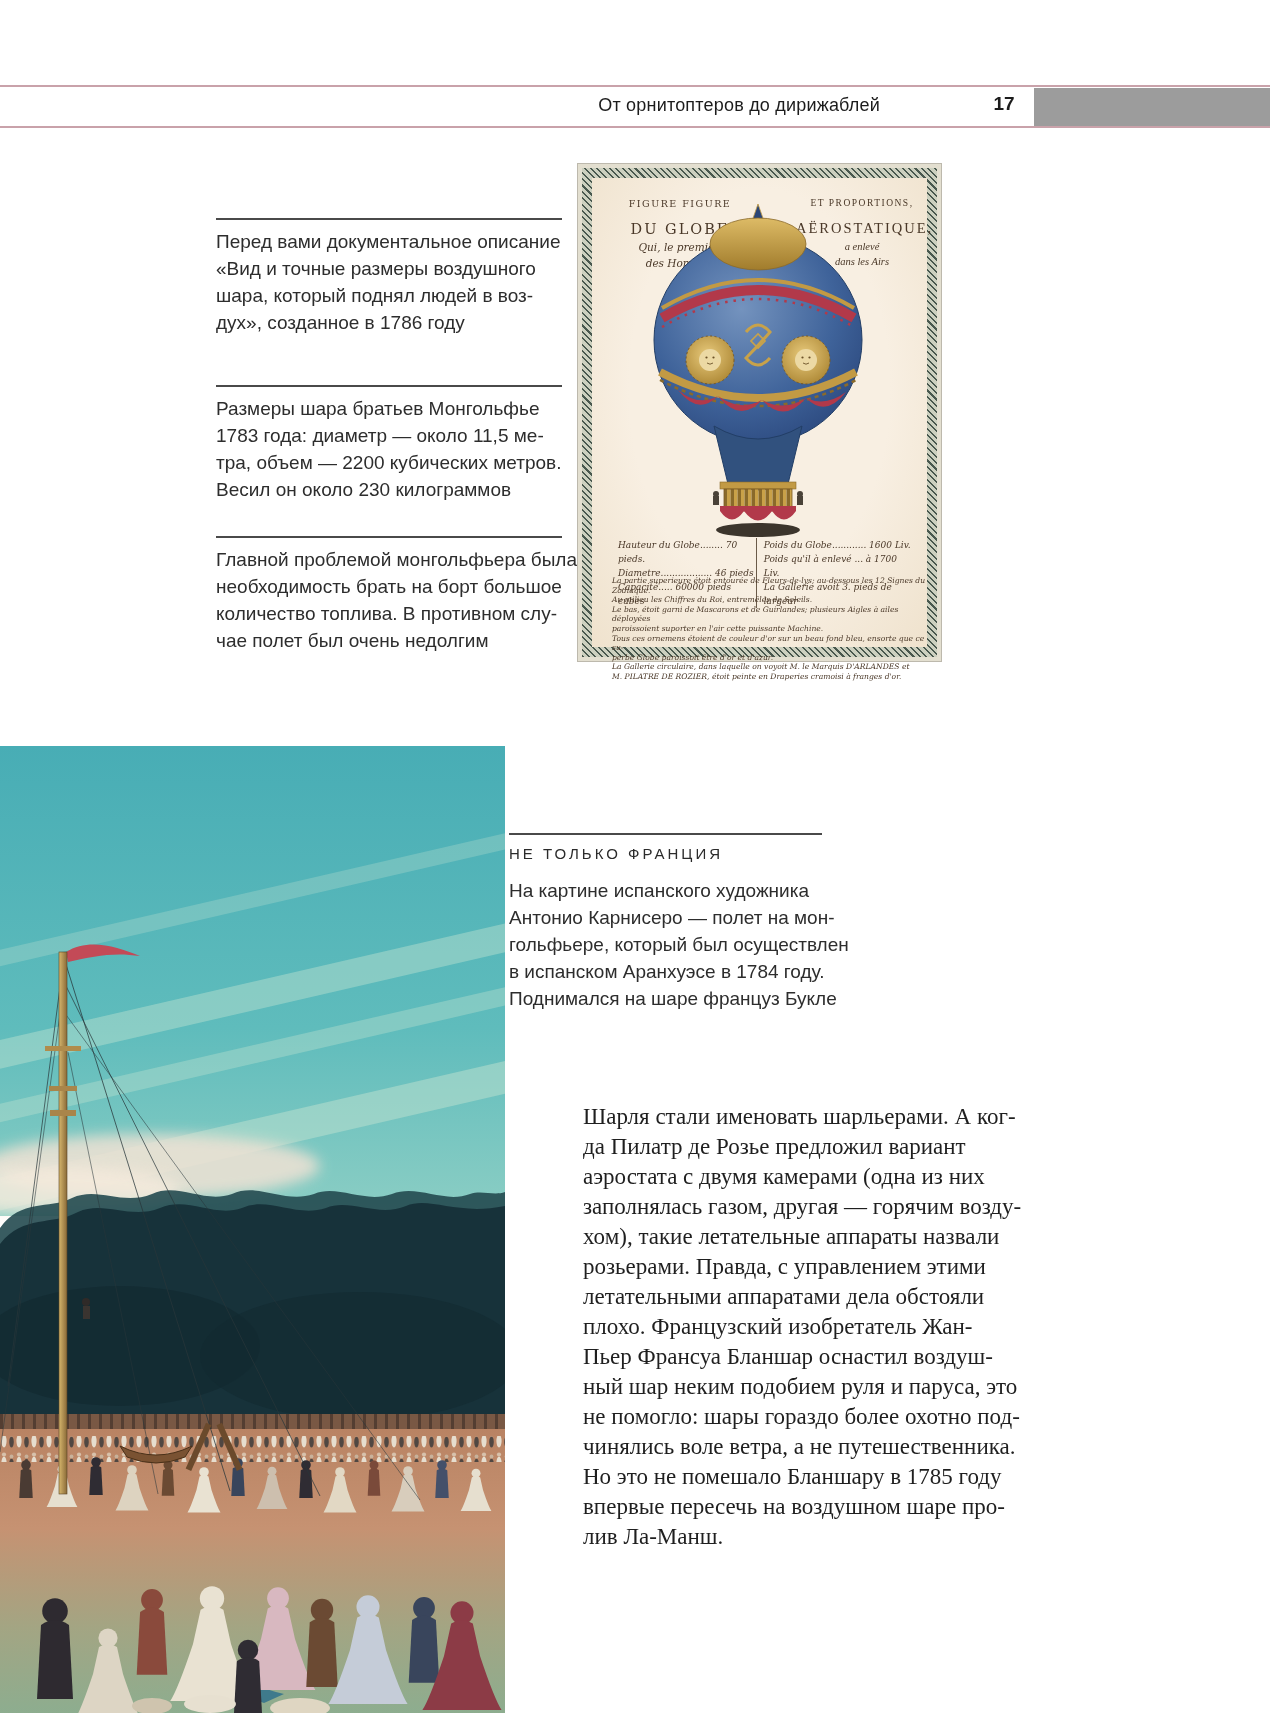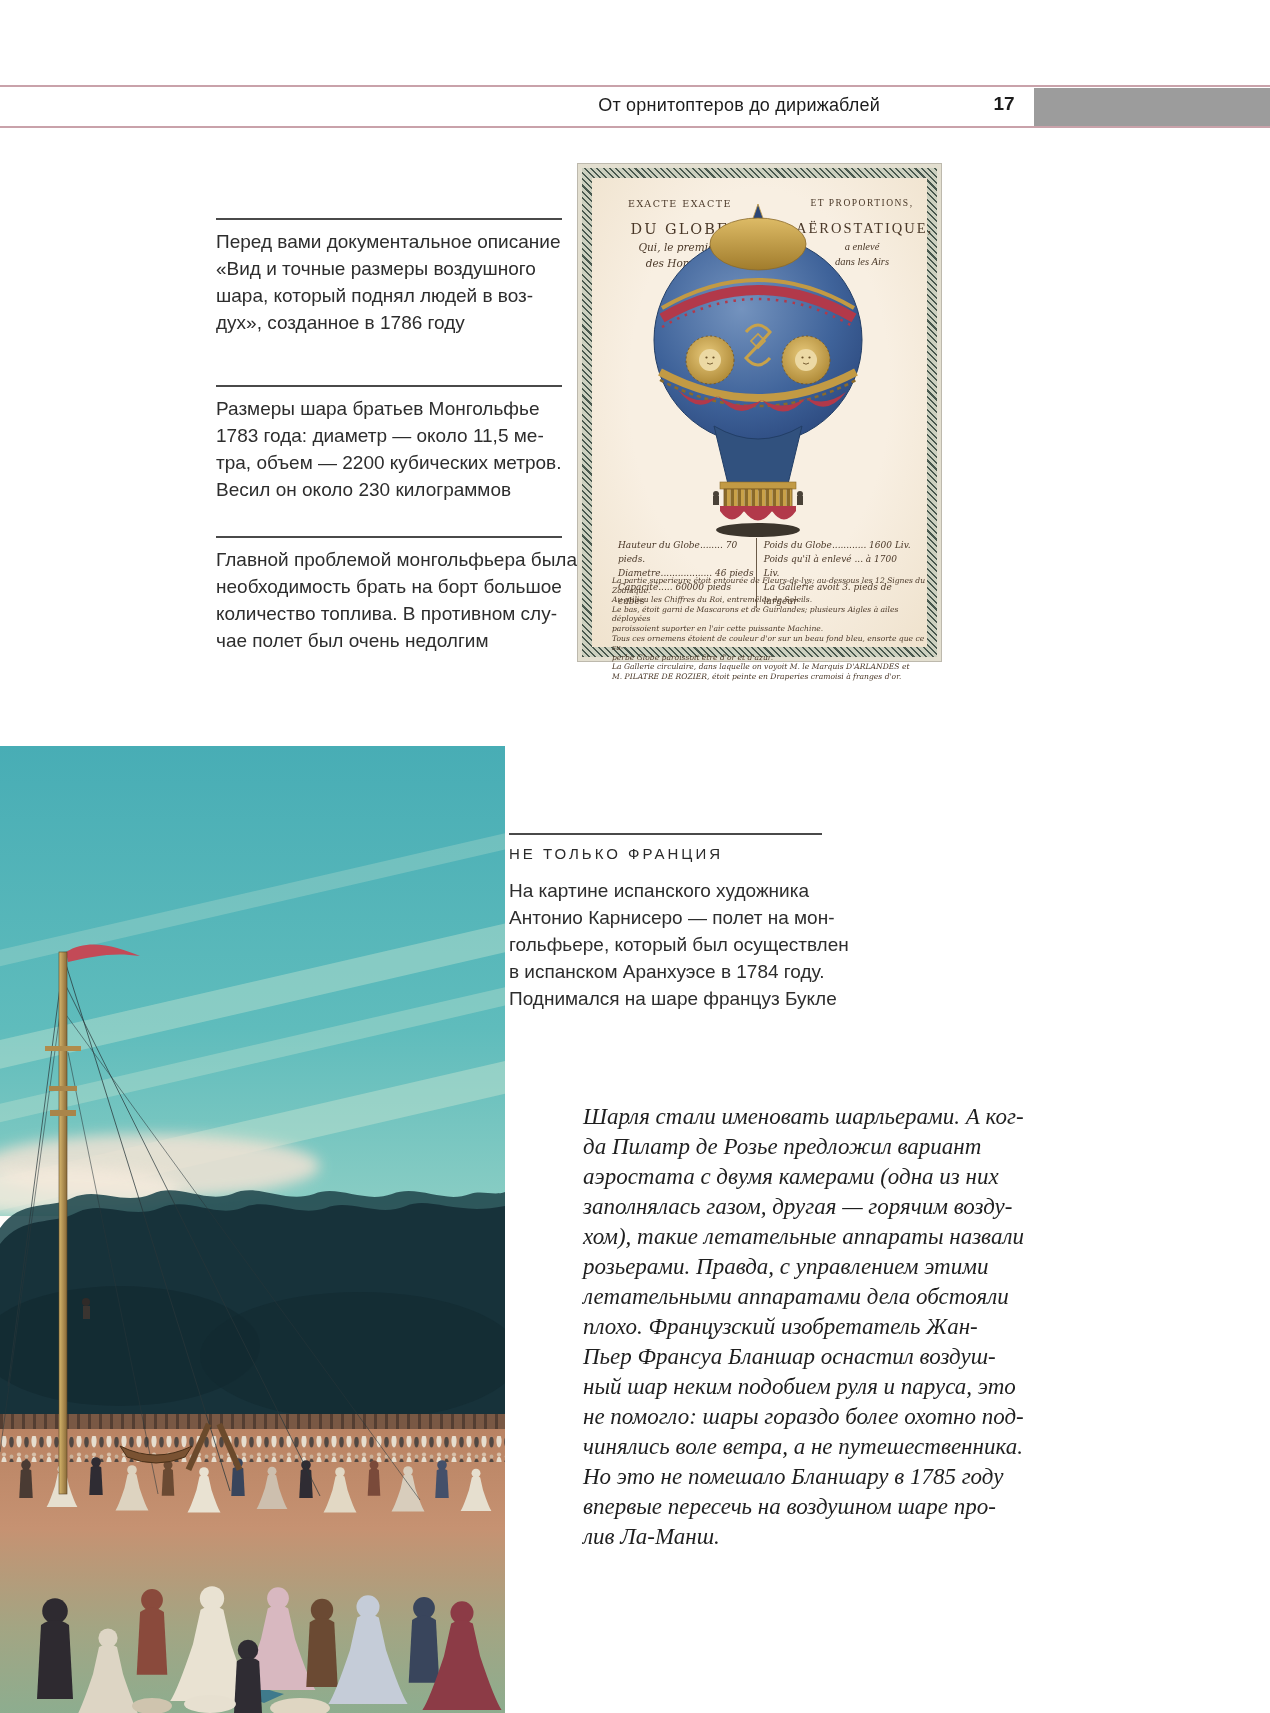--- a/index.html
+++ b/index.html
@@ -47,21 +47,21 @@
   }
 
   
   .side-rule { position:absolute; left:509px; top:833px; width:313px; height:2px; background:#4a4a4a; }
   .side-head { position:absolute; left:509px; top:845px; font-size:15px; letter-spacing:3px; color:#2b2b2b; }
   .side-text { position:absolute; left:509px; top:877px; width:360px; font-size:19px; line-height:27px; color:#2d2d2d; }
 
   
   .body-text {
     position:absolute; left:583px; top:1102px; width:470px;
-    font-family:"Liberation Serif", serif; font-size:23px; line-height:30px; color:#1f1f1f;font-style:italic;
+    font-family:"Liberation Serif", serif; font-size:23px; line-height:30px; color:#1f1f1f;
   }
 
   
   .painting { position:absolute; left:0; top:746px; width:505px; height:967px; }
   .painting svg { display:block; }
 </style>
 </head>
 <body>
 
 <div class="page">
@@ -87,21 +87,21 @@
   <div class="cap-rule" style="top:536px;"></div>
   <div class="caption ml" style="top:546px;">Главной проблемой монгольфьера была
 необходимость брать на борт большое
 количество топлива. В противном слу-
 чае полет был очень недолгим</div>
 
   <div class="engraving">
     <div class="paper">
 
       <div class="eng-title" style="left:22px; width:132px;">
-        <span class="t-small">EXACTE EXACTE</span>
+        <span class="t-small">FIGURE FIGURE</span>
         <span class="t-big">DU GLOBE</span>
         <span class="t-it">Qui, le premier,</span>
         <span class="t-it">des Hommes</span>
       </div>
       <div class="eng-title" style="left:204px; width:132px;font-family:Liberation Serif, serif;">
         <span class="t-small">ET PROPORTIONS,</span>
         <span class="t-big">AËROSTATIQUE,</span>
         <span class="t-it">a enlevé</span>
         <span class="t-it">dans les Airs</span>
       </div>

